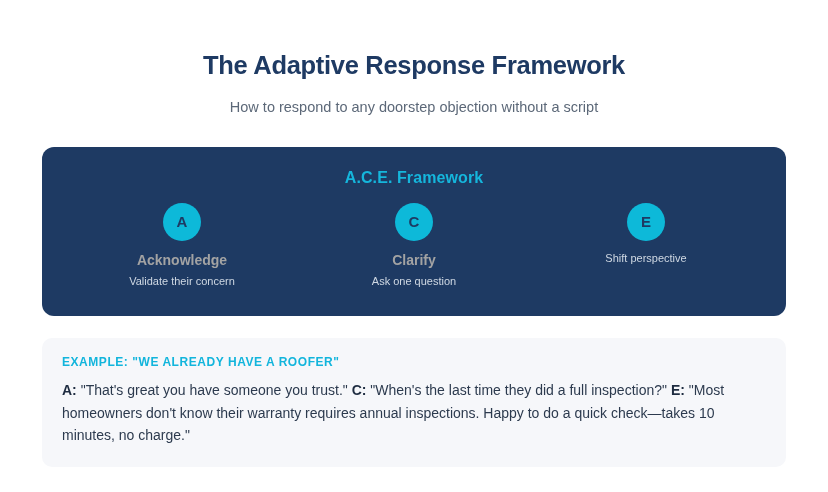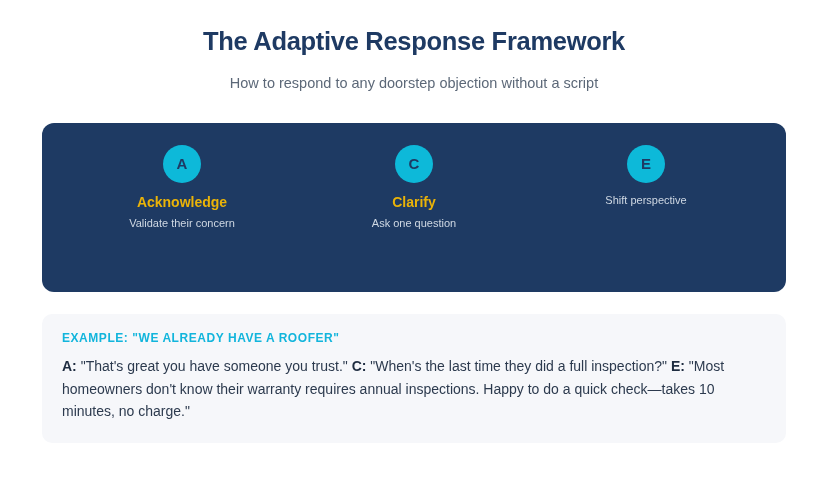--- a/index.html
+++ b/index.html
@@ -20,21 +20,21 @@
     width: 828px;
     height: 492px;
     box-sizing: border-box;
     background: #ffffff;
     border-radius: 14px;
     padding: 0 42px;
   }
 
   
   .header {
-    padding-top: 26px;
+    padding-top: 50px;
     text-align: center;
   }
   .title {
     margin: 0;
     font-size: 25.5px;
     font-weight: 700;
     letter-spacing: -0.3px;
     color: #1e3a63;
     line-height: 1.25;
   }
@@ -80,21 +80,21 @@
     color: #1e3a63;
     font-size: 15px;
     font-weight: 700;
     line-height: 38px;
     margin: 0 auto 11px auto;
     display: block;
   }
   .step-label {
     font-size: 14px;
     font-weight: 700;
-    color: #eab308;
+    color: #a3a3a3;
     margin-bottom: 6px;
     line-height: 1.2;
   }
   .step-desc {
     font-size: 11px;
     font-weight: 400;
     color: #cfd8e3;
     line-height: 1.2;
   }
 
@@ -129,20 +129,21 @@
 <body>
 
 <div class="page-card">
 
   <div class="header">
     <h1 class="title">The Adaptive Response Framework</h1>
     <p class="subtitle">How to respond to any doorstep objection without a script</p>
   </div>
 
   <div class="framework-panel">
+    <div class="panel-title">A.C.E. Framework</div>
 
     <div class="steps">
 
       <div class="step">
         <span class="step-badge">A</span>
         <div class="step-label">Acknowledge</div>
         <div class="step-desc">Validate their concern</div>
       </div>
 
       <div class="step">

